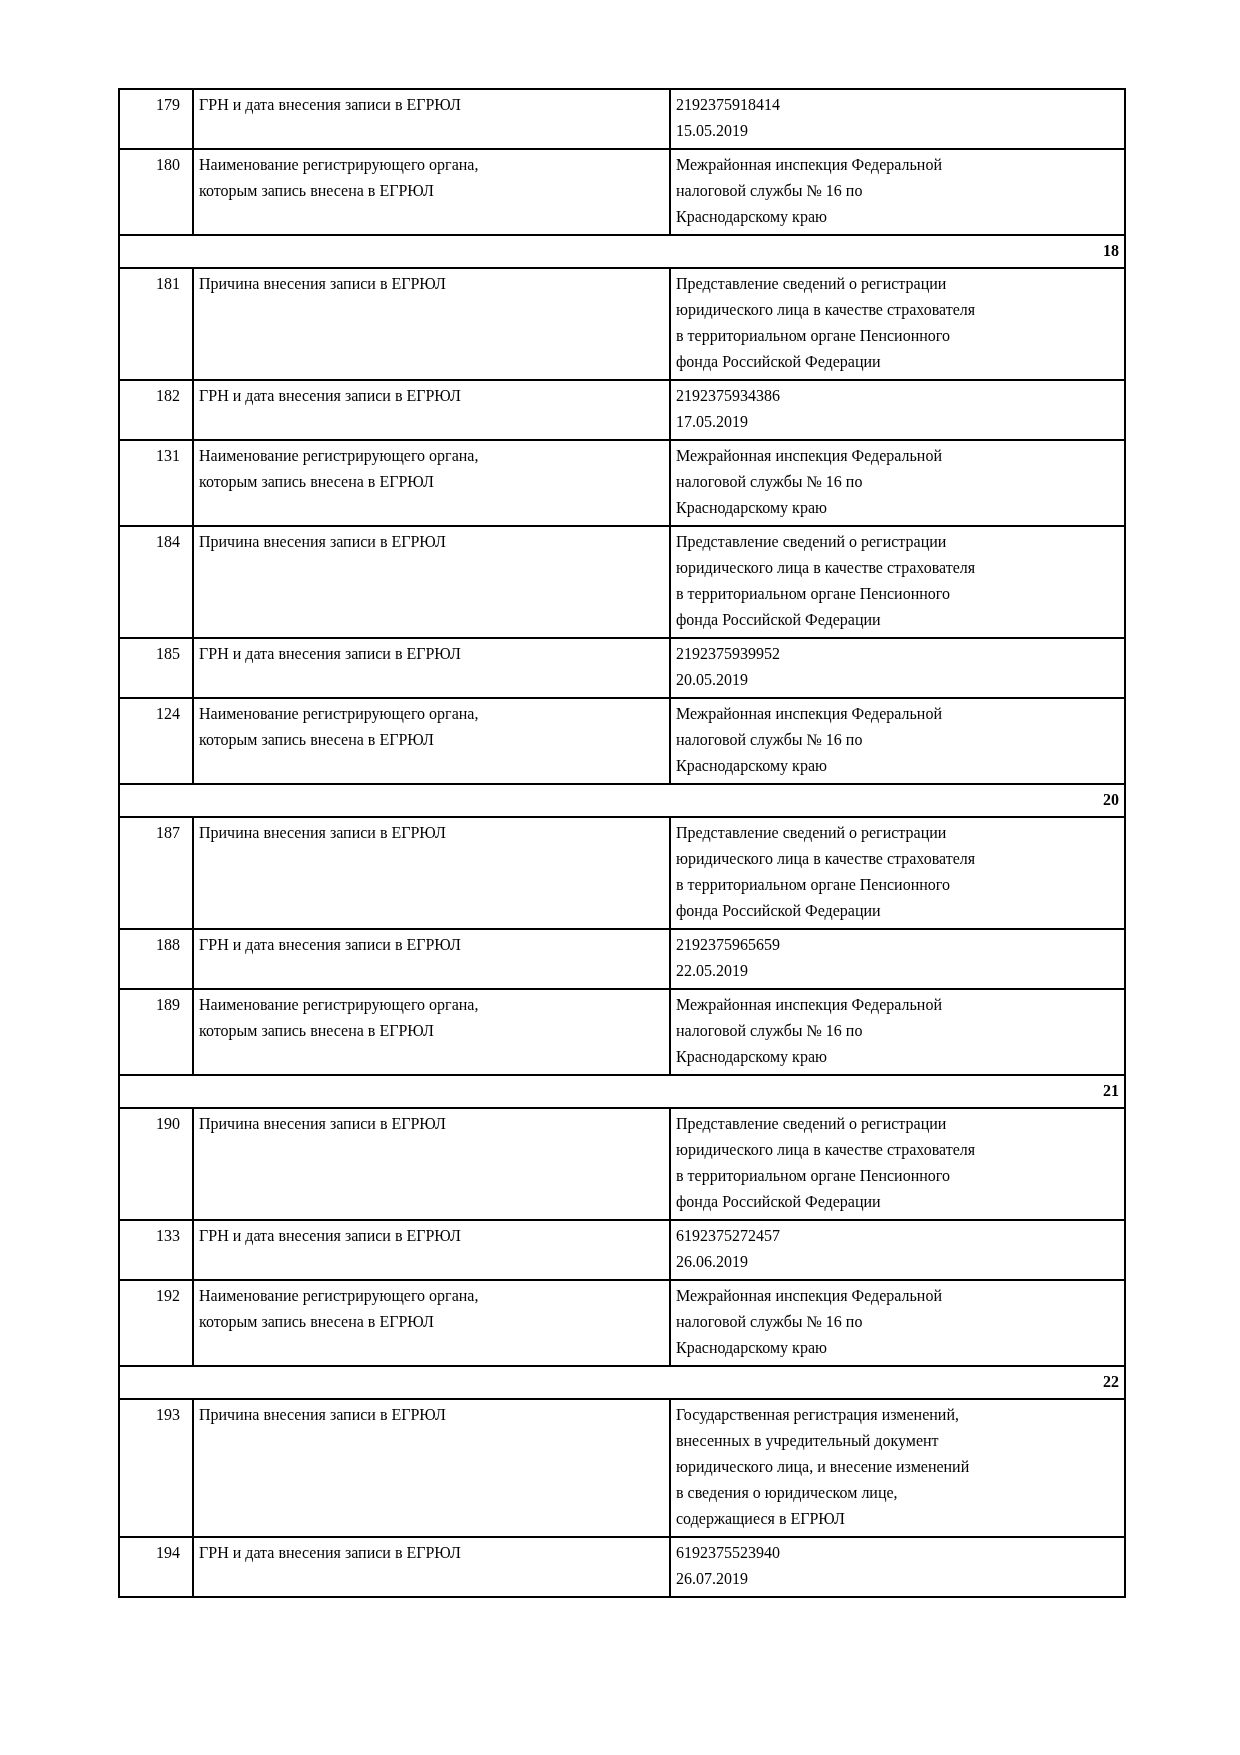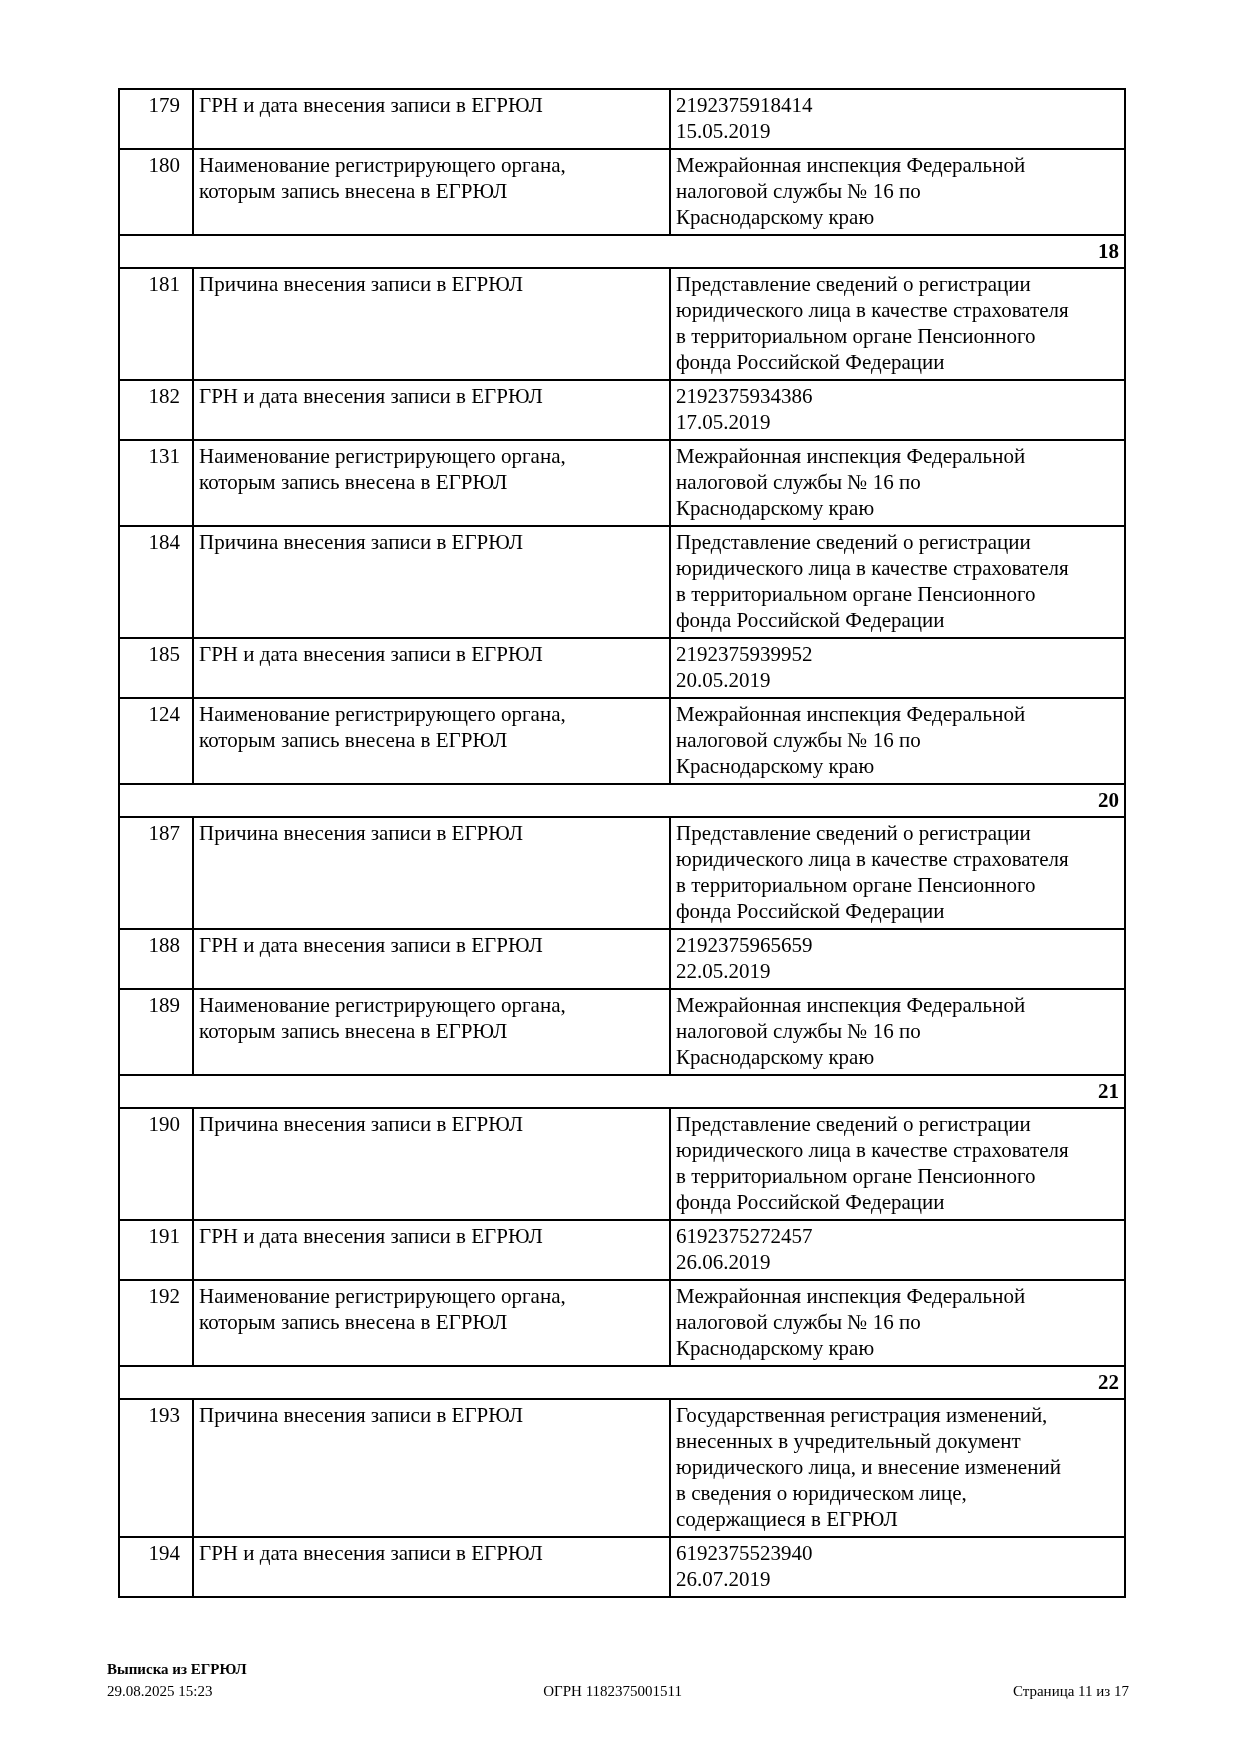--- a/index.html
+++ b/index.html
@@ -20,21 +20,21 @@
     width: 1240px;
     height: 1755px;
   }
   table.egrul {
     position: absolute;
     top: 88px;
     left: 118px;
     width: 1006px;
     border-collapse: collapse;
     table-layout: fixed;
-    font-size: 21px;
+    font-size: 16px;
     line-height: 26px;
   }
   table.egrul col.c-num   { width: 74px; }
   table.egrul col.c-label { width: 477px; }
   table.egrul col.c-value { width: 455px; }
   table.egrul td {
     border: 2px solid #000000;
     vertical-align: top;
     padding: 2px 5px 4px 5px;
     white-space: pre-line;
@@ -171,21 +171,21 @@
         </tr>
         <tr>
           <td class="num">190</td>
           <td class="label">Причина внесения записи в ЕГРЮЛ</td>
           <td class="value">Представление сведений о регистрации
 юридического лица в качестве страхователя
 в территориальном органе Пенсионного
 фонда Российской Федерации</td>
         </tr>
         <tr>
-          <td class="num">191</td>
+          <td class="num">133</td>
           <td class="label">ГРН и дата внесения записи в ЕГРЮЛ</td>
           <td class="value">6192375272457
 26.06.2019</td>
         </tr>
         <tr>
           <td class="num">192</td>
           <td class="label">Наименование регистрирующего органа,
 которым запись внесена в ЕГРЮЛ</td>
           <td class="value">Межрайонная инспекция Федеральной
 налоговой службы № 16 по
@@ -205,22 +205,14 @@
         </tr>
         <tr>
           <td class="num">194</td>
           <td class="label">ГРН и дата внесения записи в ЕГРЮЛ</td>
           <td class="value">6192375523940
 26.07.2019</td>
         </tr>
       </tbody>
   </table>
 
-  <div class="footer">
-    <div class="doc-title">Выписка из ЕГРЮЛ</div>
-    <div class="row2">
-      <span class="left">29.08.2025 15:23</span>
-      <span class="ogrn">ОГРН 1182375001511</span>
-      <span class="right">Страница 11 из 17</span>
-    </div>
-  </div>
 
 </div>
 
 </body></html>

